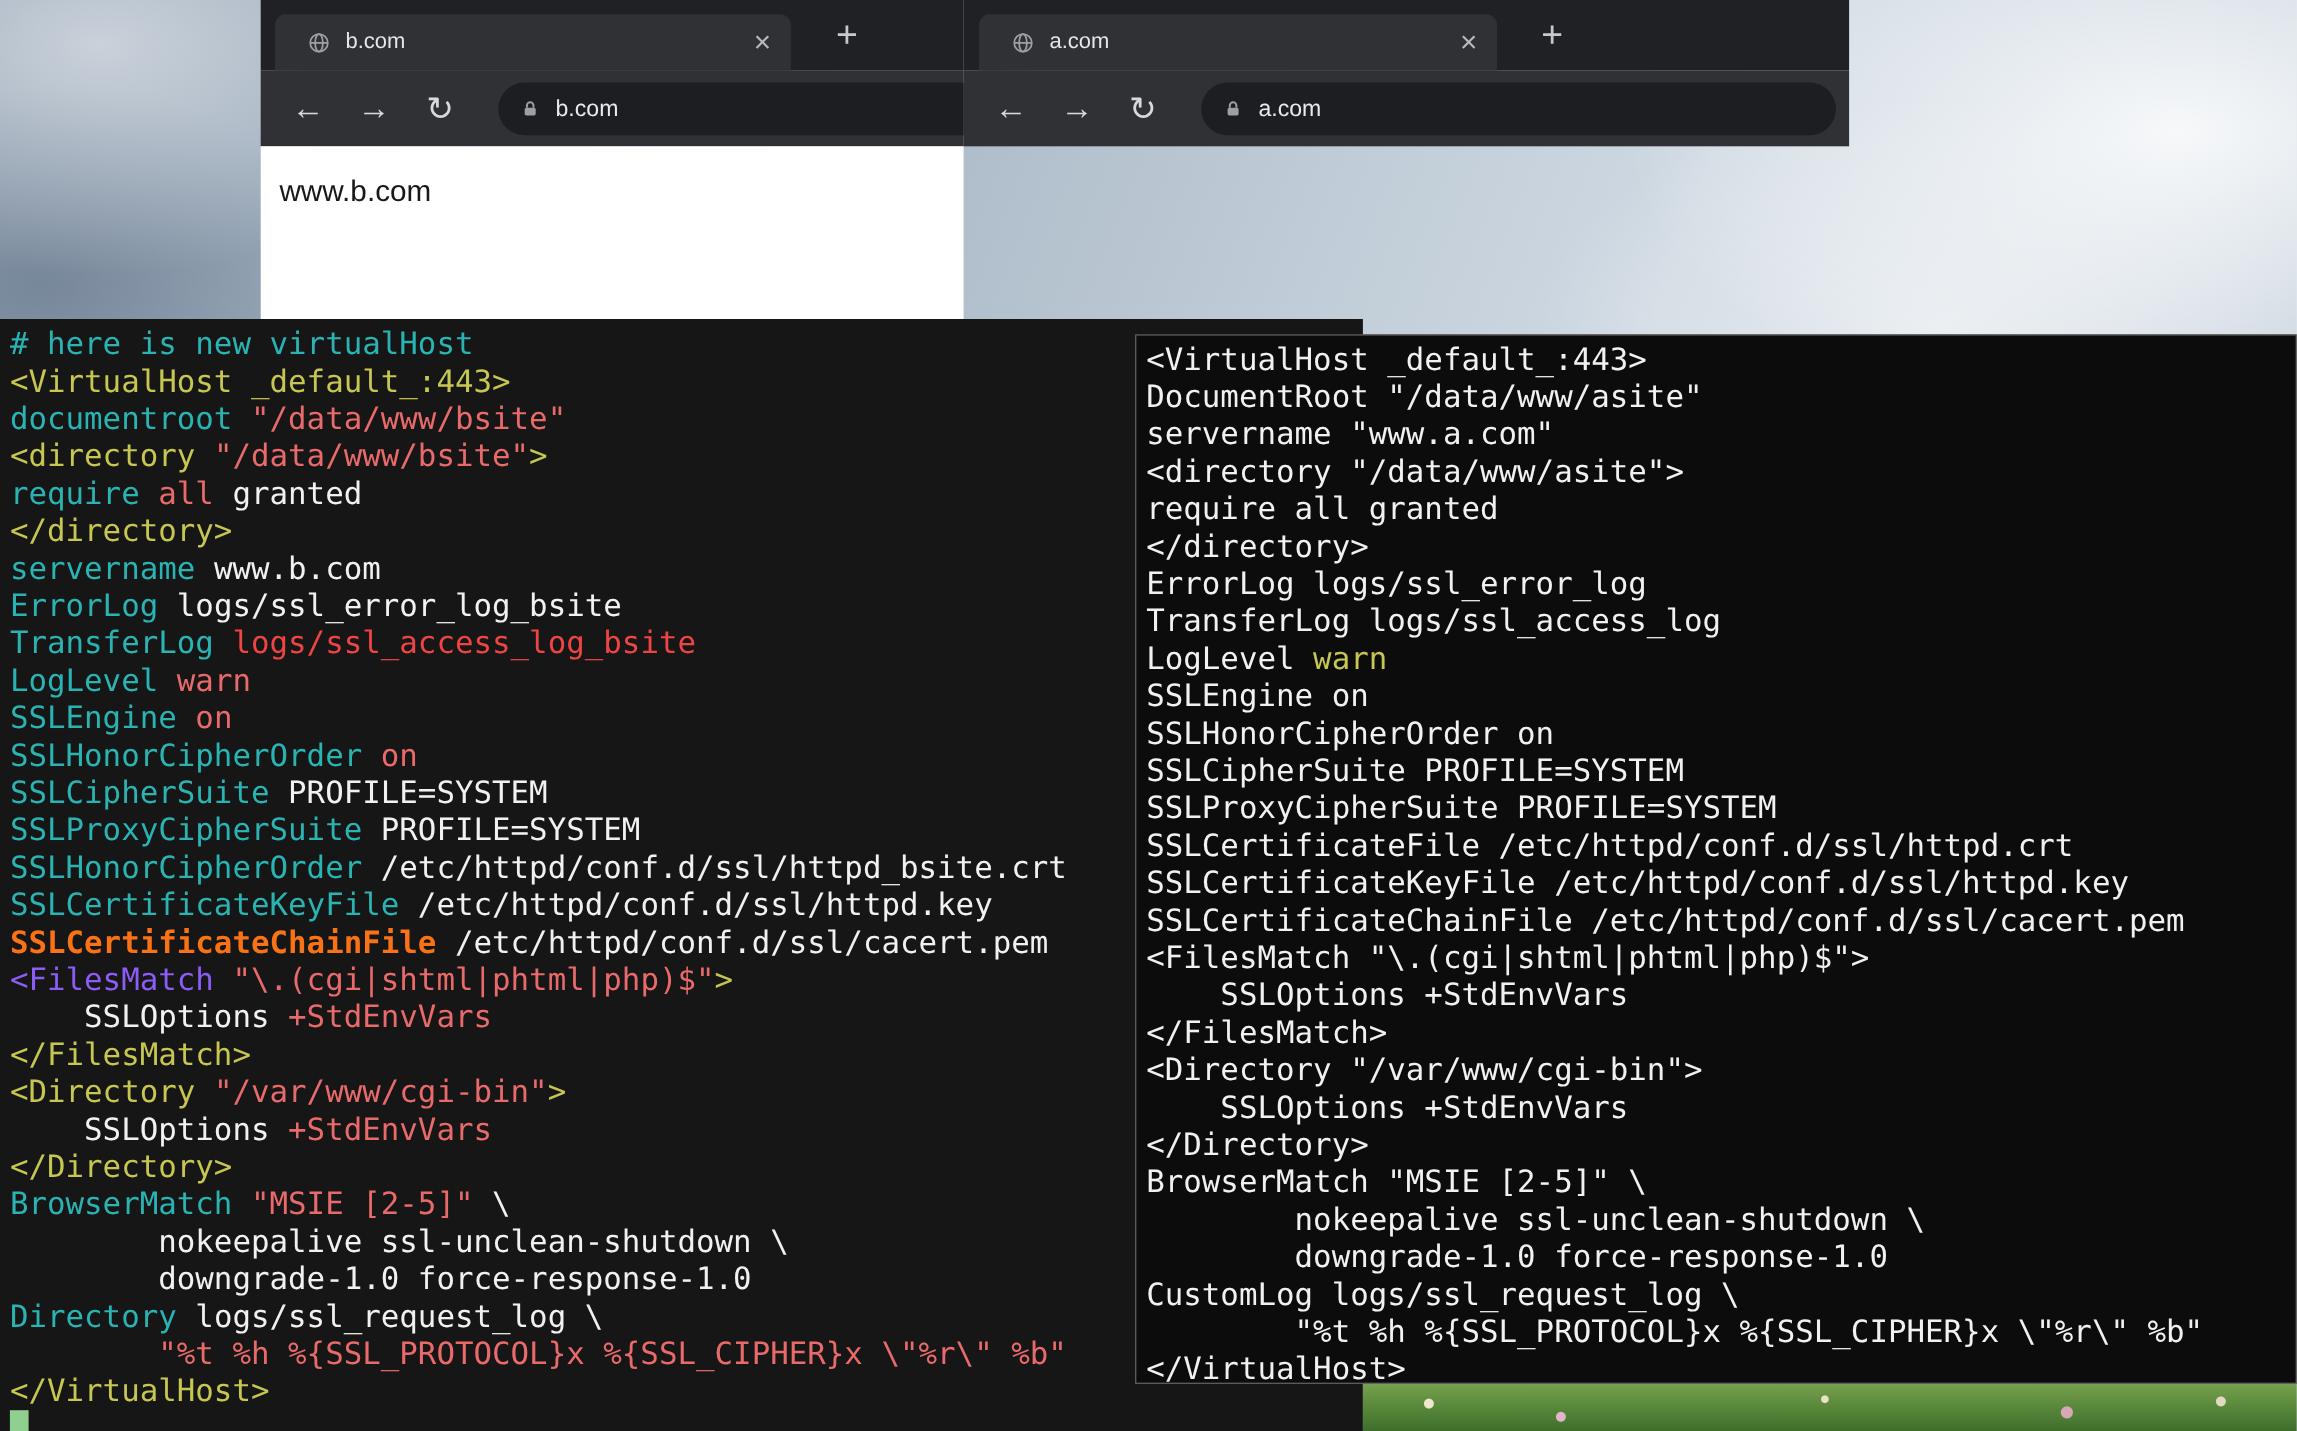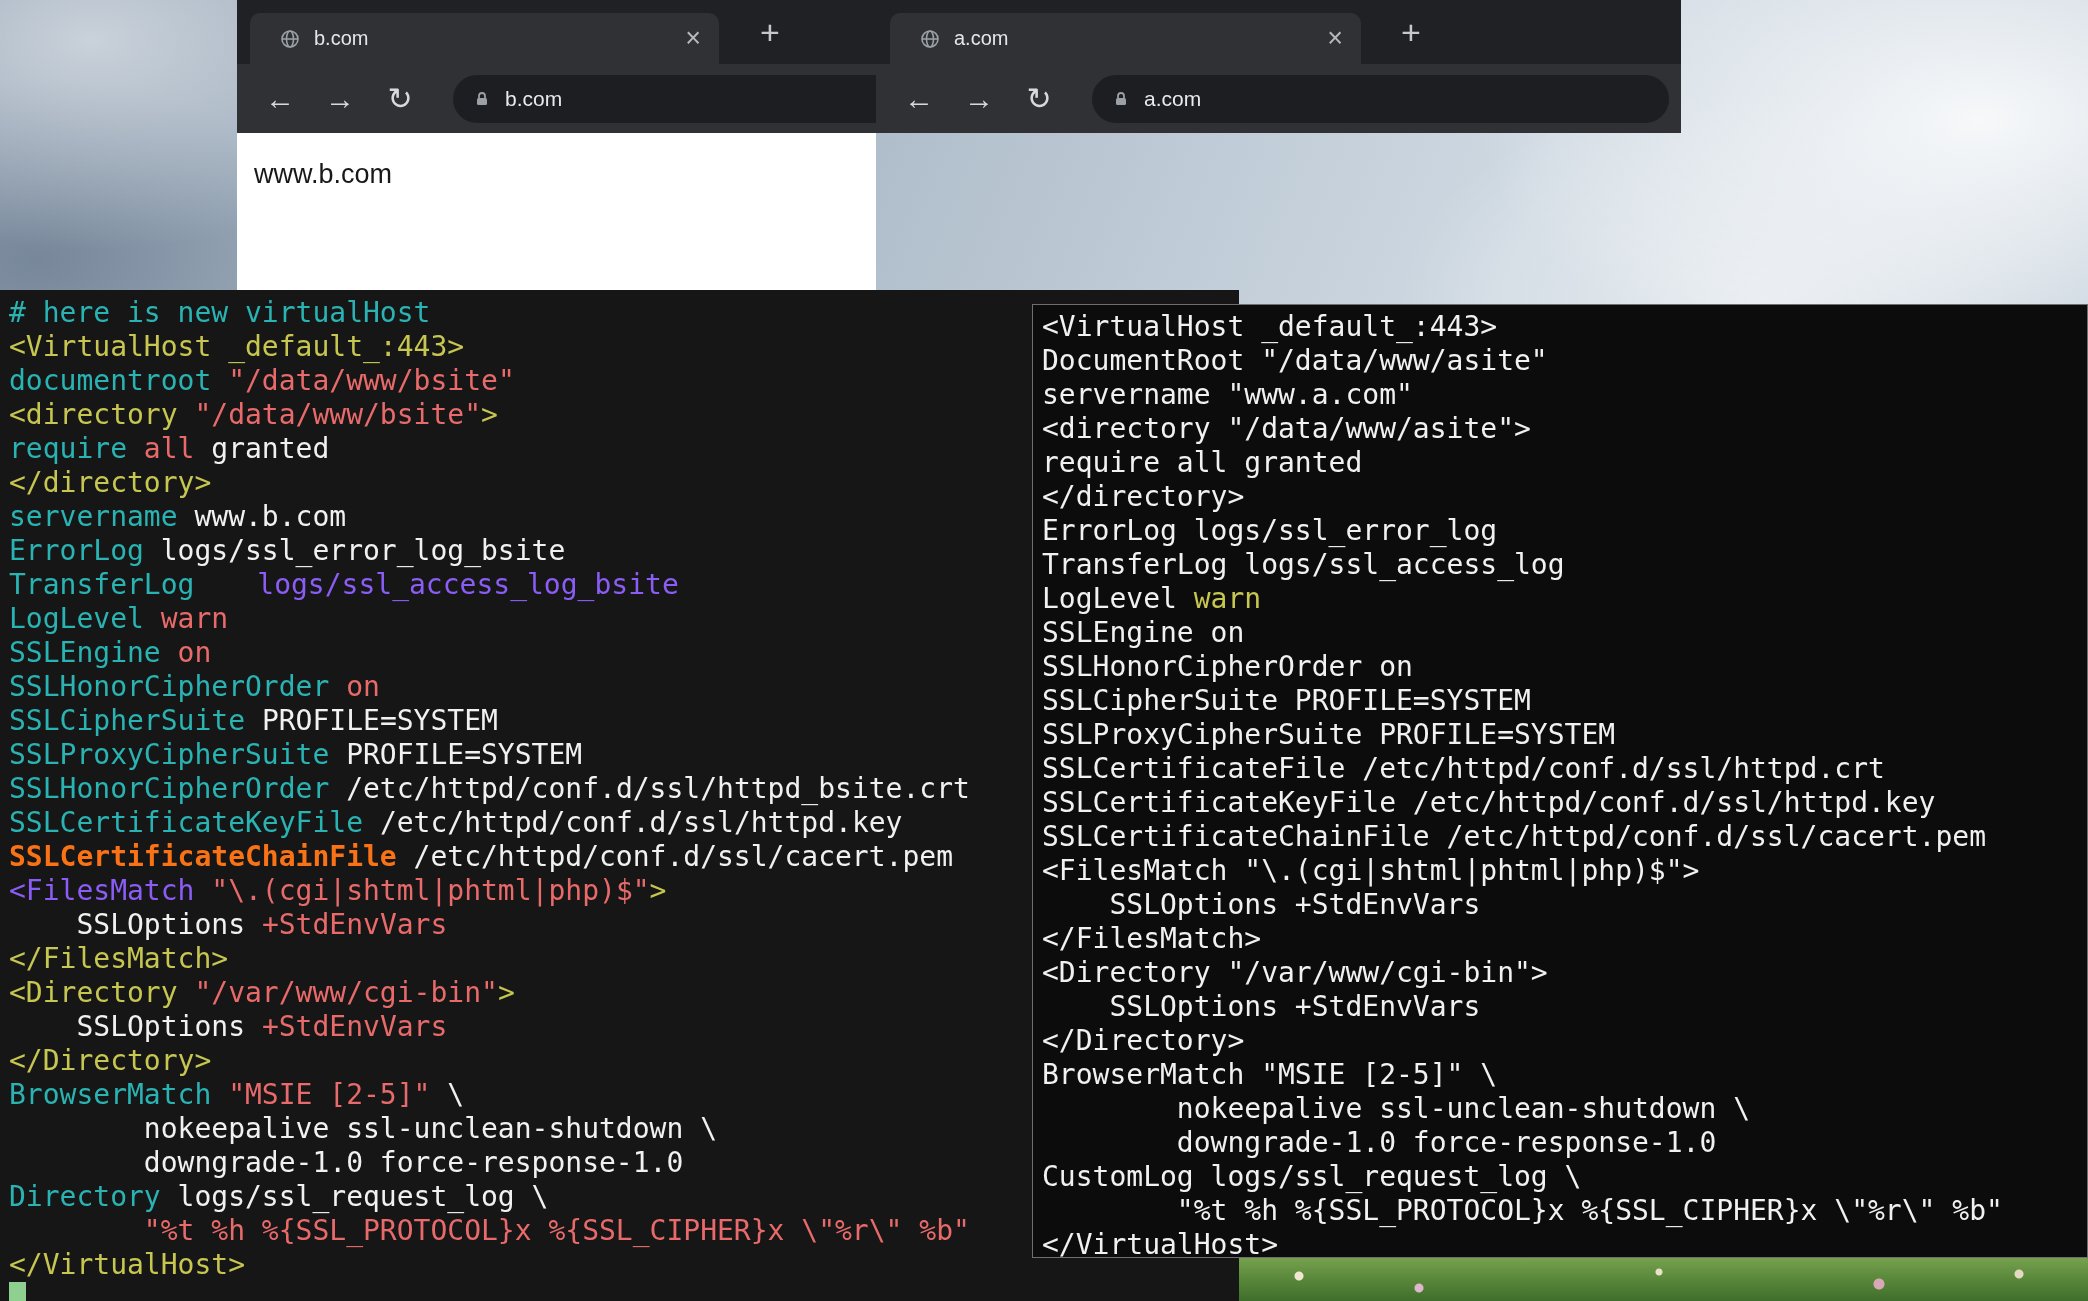--- a/index.html
+++ b/index.html
@@ -146,21 +146,21 @@
 
   <div class="terminal" id="terminal-left" style="background: rgb(22, 22, 22);">
       <div class="tline"><span style="color: rgb(42, 179, 179);"># here is new virtualHost</span></div>
       <div class="tline"><span style="color: rgb(198, 198, 80);">&lt;VirtualHost _default_:443&gt;</span></div>
       <div class="tline"><span style="color: rgb(42, 179, 179);">documentroot </span><span style="color: rgb(232, 106, 106);">"/data/www/bsite"</span></div>
       <div class="tline"><span style="color: rgb(198, 198, 80);">&lt;directory </span><span style="color: rgb(232, 106, 106);">"/data/www/bsite"</span><span style="color: rgb(198, 198, 80);">&gt;</span></div>
       <div class="tline"><span style="color: rgb(42, 179, 179);">require </span><span style="color: rgb(232, 106, 106);">all </span><span style="color: rgb(241, 241, 241);">granted</span></div>
       <div class="tline"><span style="color: rgb(198, 198, 80);">&lt;/directory&gt;</span></div>
       <div class="tline"><span style="color: rgb(42, 179, 179);">servername </span><span style="color: rgb(241, 241, 241);">www.b.com</span></div>
       <div class="tline"><span style="color: rgb(42, 179, 179);">ErrorLog </span><span style="color: rgb(241, 241, 241);">logs/ssl_error_log_bsite</span></div>
-      <div class="tline"><span style="color: rgb(42, 179, 179);">TransferLog </span><span style="color: #8b5cf6; margin-left: 46px;">logs/ssl_access_log_bsite</span></div>
+      <div class="tline"><span style="color: rgb(42, 179, 179);">TransferLog </span><span style="color: #ef4444;">logs/ssl_access_log_bsite</span></div>
       <div class="tline"><span style="color: rgb(42, 179, 179);">LogLevel </span><span style="color: rgb(232, 106, 106);">warn</span></div>
       <div class="tline"><span style="color: rgb(42, 179, 179);">SSLEngine </span><span style="color: rgb(232, 106, 106);">on</span></div>
       <div class="tline"><span style="color: rgb(42, 179, 179);">SSLHonorCipherOrder </span><span style="color: rgb(232, 106, 106);">on</span></div>
       <div class="tline"><span style="color: rgb(42, 179, 179);">SSLCipherSuite </span><span style="color: rgb(241, 241, 241);">PROFILE=SYSTEM</span></div>
       <div class="tline"><span style="color: rgb(42, 179, 179);">SSLProxyCipherSuite </span><span style="color: rgb(241, 241, 241);">PROFILE=SYSTEM</span></div>
       <div class="tline"><span style="color: rgb(42, 179, 179);">SSLHonorCipherOrder </span><span style="color: rgb(241, 241, 241);">/etc/httpd/conf.d/ssl/httpd_bsite.crt</span></div>
       <div class="tline"><span style="color: rgb(42, 179, 179);">SSLCertificateKeyFile </span><span style="color: rgb(241, 241, 241);">/etc/httpd/conf.d/ssl/httpd.key</span></div>
       <div class="tline"><span style="color: #f97316; font-weight: bold;">SSLCertificateChainFile </span><span style="color: rgb(241, 241, 241);">/etc/httpd/conf.d/ssl/cacert.pem</span></div>
       <div class="tline"><span style="color: #8b5cf6;">&lt;FilesMatch </span><span style="color: rgb(232, 106, 106);">"\.(cgi|shtml|phtml|php)$"</span><span style="color: rgb(198, 198, 80);">&gt;</span></div>
       <div class="tline"><span style="color: rgb(241, 241, 241);">    SSLOptions </span><span style="color: rgb(232, 106, 106);">+StdEnvVars</span></div>

